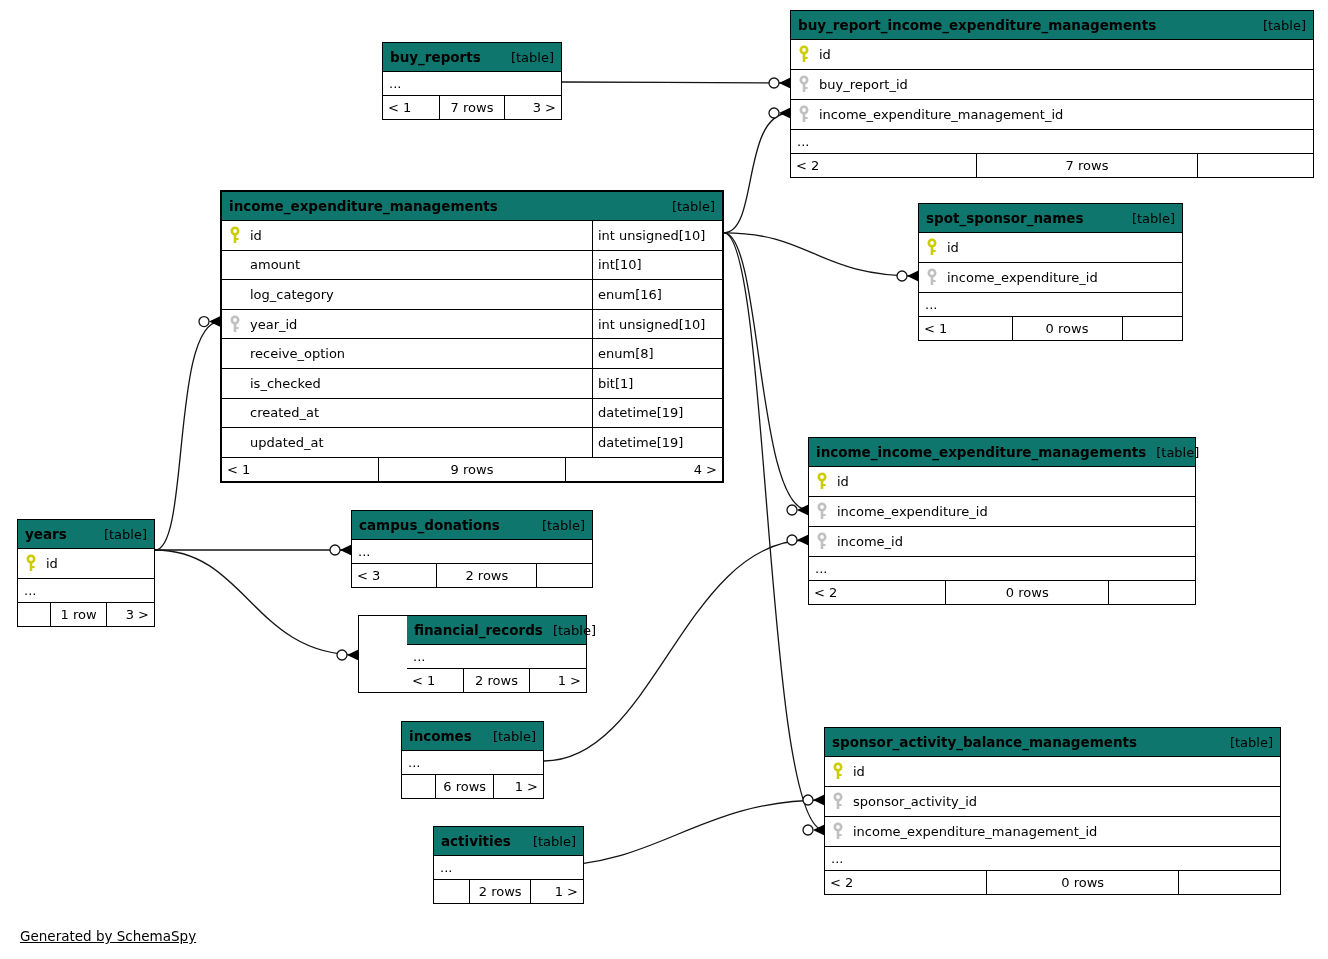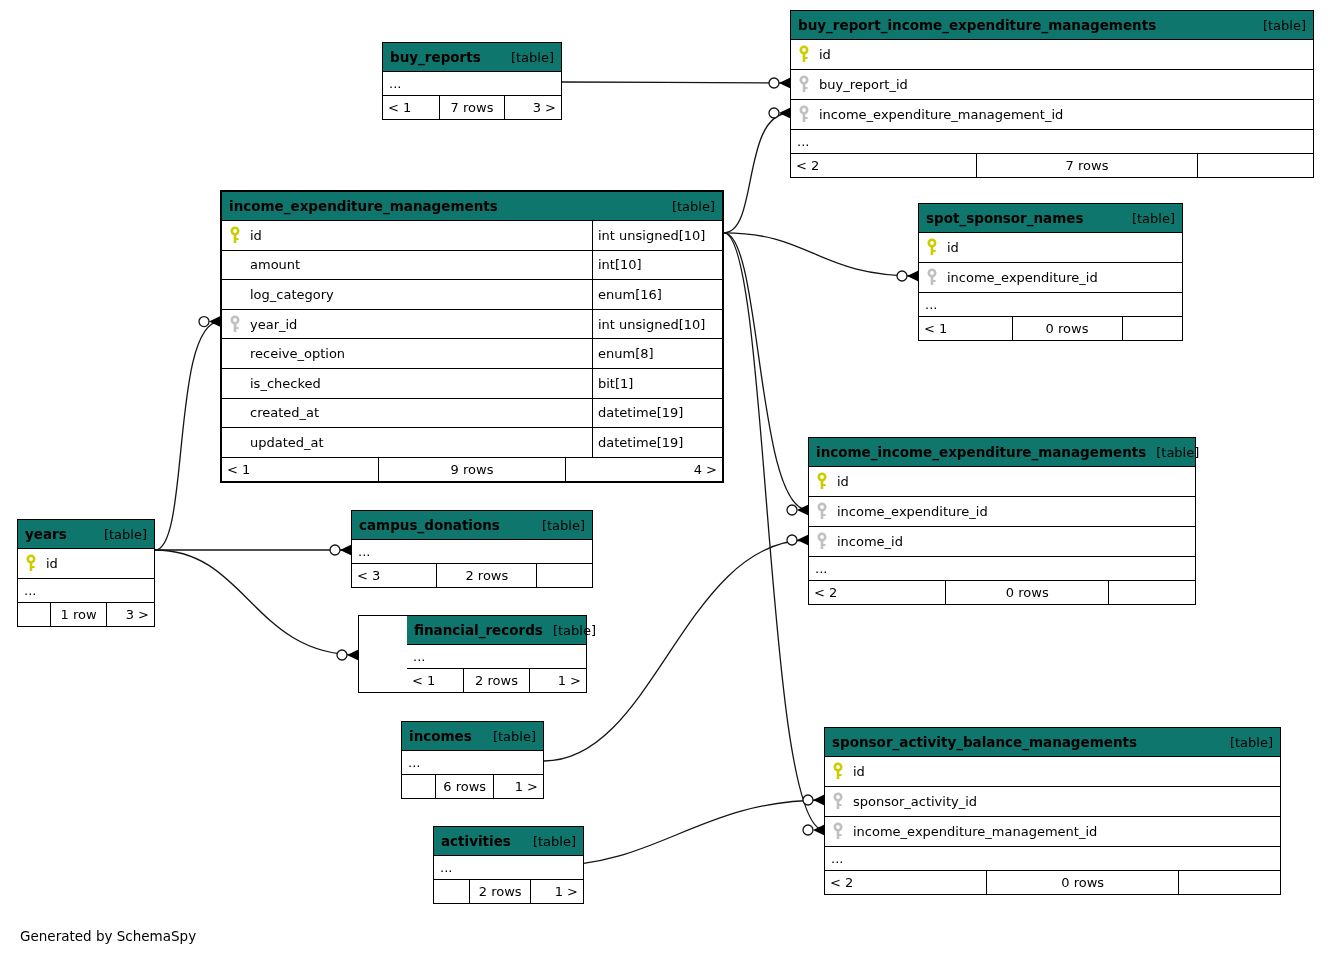--- a/index.html
+++ b/index.html
@@ -20,21 +20,21 @@
          padding-left:5px;box-sizing:border-box;white-space:nowrap;}
   .dots{height:24px;border-top:1px solid #000;display:flex;align-items:center;
         padding-left:6px;font-size:13px;box-sizing:border-box;}
   .ftr{height:24px;border-top:1px solid #000;display:flex;box-sizing:border-box;font-size:13px;}
   .fcell{display:flex;align-items:center;padding:0 5px;box-sizing:border-box;overflow:hidden;white-space:nowrap;}
   .fcell + .fcell{border-left:1px solid #000;}
   .fcell.l{justify-content:flex-start;flex:1;}
   .fcell.c{justify-content:center;flex:1.2;}
   .fcell.r{justify-content:flex-end;flex:1;}
   .fcell.empty{flex:0.6;}
-  .credit{position:absolute;left:20px;top:928px;font-size:13.5px;}
+  .credit{position:absolute;left:20px;top:928px;font-size:13.5px;text-decoration:underline;}
 </style>
 </head>
 <body>
 
 <div id="canvas">
   <svg id="edges" xmlns="http://www.w3.org/2000/svg">
       <path d="M 562 82 C 664.6 82, 673.4 83, 790 83" fill="none" stroke="#141414" stroke-width="1.3"></path>
       <polygon points="779,83 790.5,77.5 790.5,88.5" fill="#000"></polygon>
       <circle cx="774" cy="83" r="5" fill="#fff" stroke="#141414" stroke-width="1.3"></circle>
       <path d="M 724 232.8 C 759 232.8, 741 113, 790 113" fill="none" stroke="#141414" stroke-width="1.3"></path>

